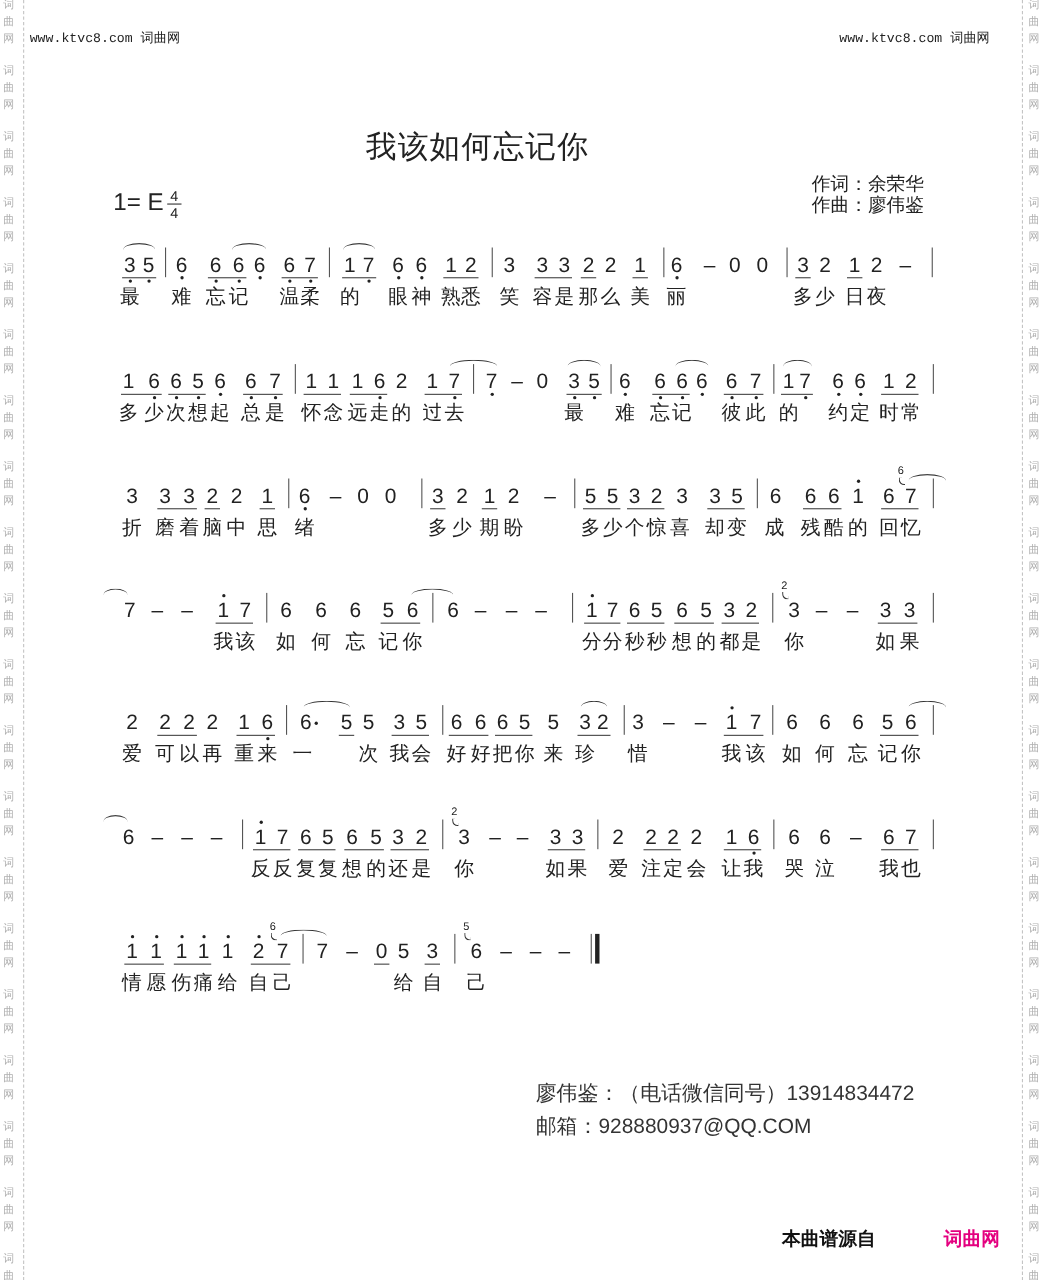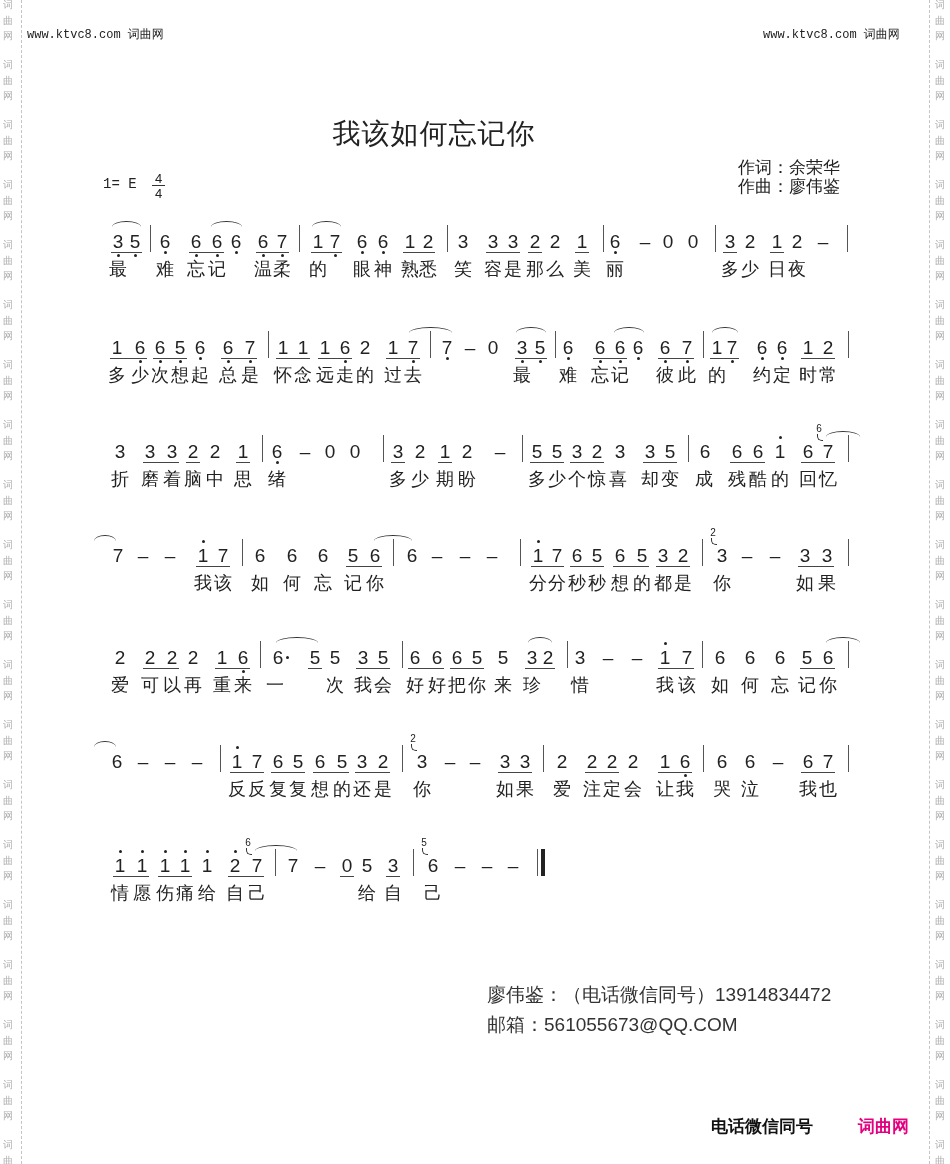--- a/index.html
+++ b/index.html
@@ -1,21 +1,21 @@
 <!DOCTYPE html>
 <html><head>
 <meta charset="utf-8">
 <style>
 html,body{margin:0;padding:0;}
 body{width:950px;height:1164px;position:relative;background:#fff;overflow:hidden;font-family:"Liberation Sans","DejaVu Sans",sans-serif;color:#222;}
 .vline{position:absolute;top:0;height:1164px;width:0;border-left:1px dashed #c4c4c4;}
 .wm{position:absolute;width:12px;font-size:10px;line-height:12px;text-align:center;color:#b0b0b0;}
 .url{position:absolute;top:28px;font-family:"Liberation Mono","DejaVu Sans Mono",monospace;font-size:12px;line-height:14px;color:#222;white-space:nowrap;}
 .title{position:absolute;left:0;width:868px;top:117px;text-align:center;font-size:28px;line-height:34px;letter-spacing:1px;color:#222;}
-.key{position:absolute;left:103px;top:173px;font-size:14px;line-height:22px;white-space:nowrap;font-family:Liberation Mono, monospace;}
+.key{position:absolute;left:103px;top:173px;font-size:22px;line-height:22px;white-space:nowrap;}
 .ts{position:absolute;left:152px;width:13px;text-align:center;font-size:13px;line-height:13px;}
 .ts-bar{position:absolute;left:152px;top:185px;width:13px;height:1px;background:#333;}
 .credit{position:absolute;left:738px;font-size:17px;line-height:19px;white-space:nowrap;color:#222;}
 .note{position:absolute;width:20px;text-align:center;font-size:19px;line-height:20px;color:#222;}
 .dot{position:absolute;width:3px;height:3px;border-radius:50%;background:#222;}
 .ul{position:absolute;height:1px;background:#444;}
 .bar{position:absolute;width:1px;background:#555;}
 .bar-thick{position:absolute;width:4px;background:#222;}
 .slur{position:absolute;height:12px;box-sizing:border-box;border-top:1.2px solid #333;border-radius:50%;}
 .grace{position:absolute;width:10px;text-align:center;font-size:10px;line-height:10px;color:#222;}
@@ -674,16 +674,16 @@
       <span class="lyric" style="left: 196px; top: 883px;">给</span>
       <span class="lyric" style="left: 224px; top: 883px;">自</span>
       <span class="lyric" style="left: 246px; top: 883px;">己</span>
       <span class="lyric" style="left: 356px; top: 883px;">给</span>
       <span class="lyric" style="left: 382px; top: 883px;">自</span>
       <span class="lyric" style="left: 422px; top: 883px;">己</span>
     </div>
   </div>
 
 <div class="contact" style="top:984px">廖伟鉴：（电话微信同号）13914834472</div>
-<div class="contact" style="top:1014px">邮箱：561055673@QQ.COM</div>
-
-<div class="src" style="left:711px">电话微信同号</div>
+<div class="contact" style="top:1014px">邮箱：928880937@QQ.COM</div>
+
+<div class="src" style="left:711px">本曲谱源自</div>
 <div class="src" id="src-site" style="left: 858px; color: rgb(228, 0, 127);">词曲网</div>
 
 </body></html>

